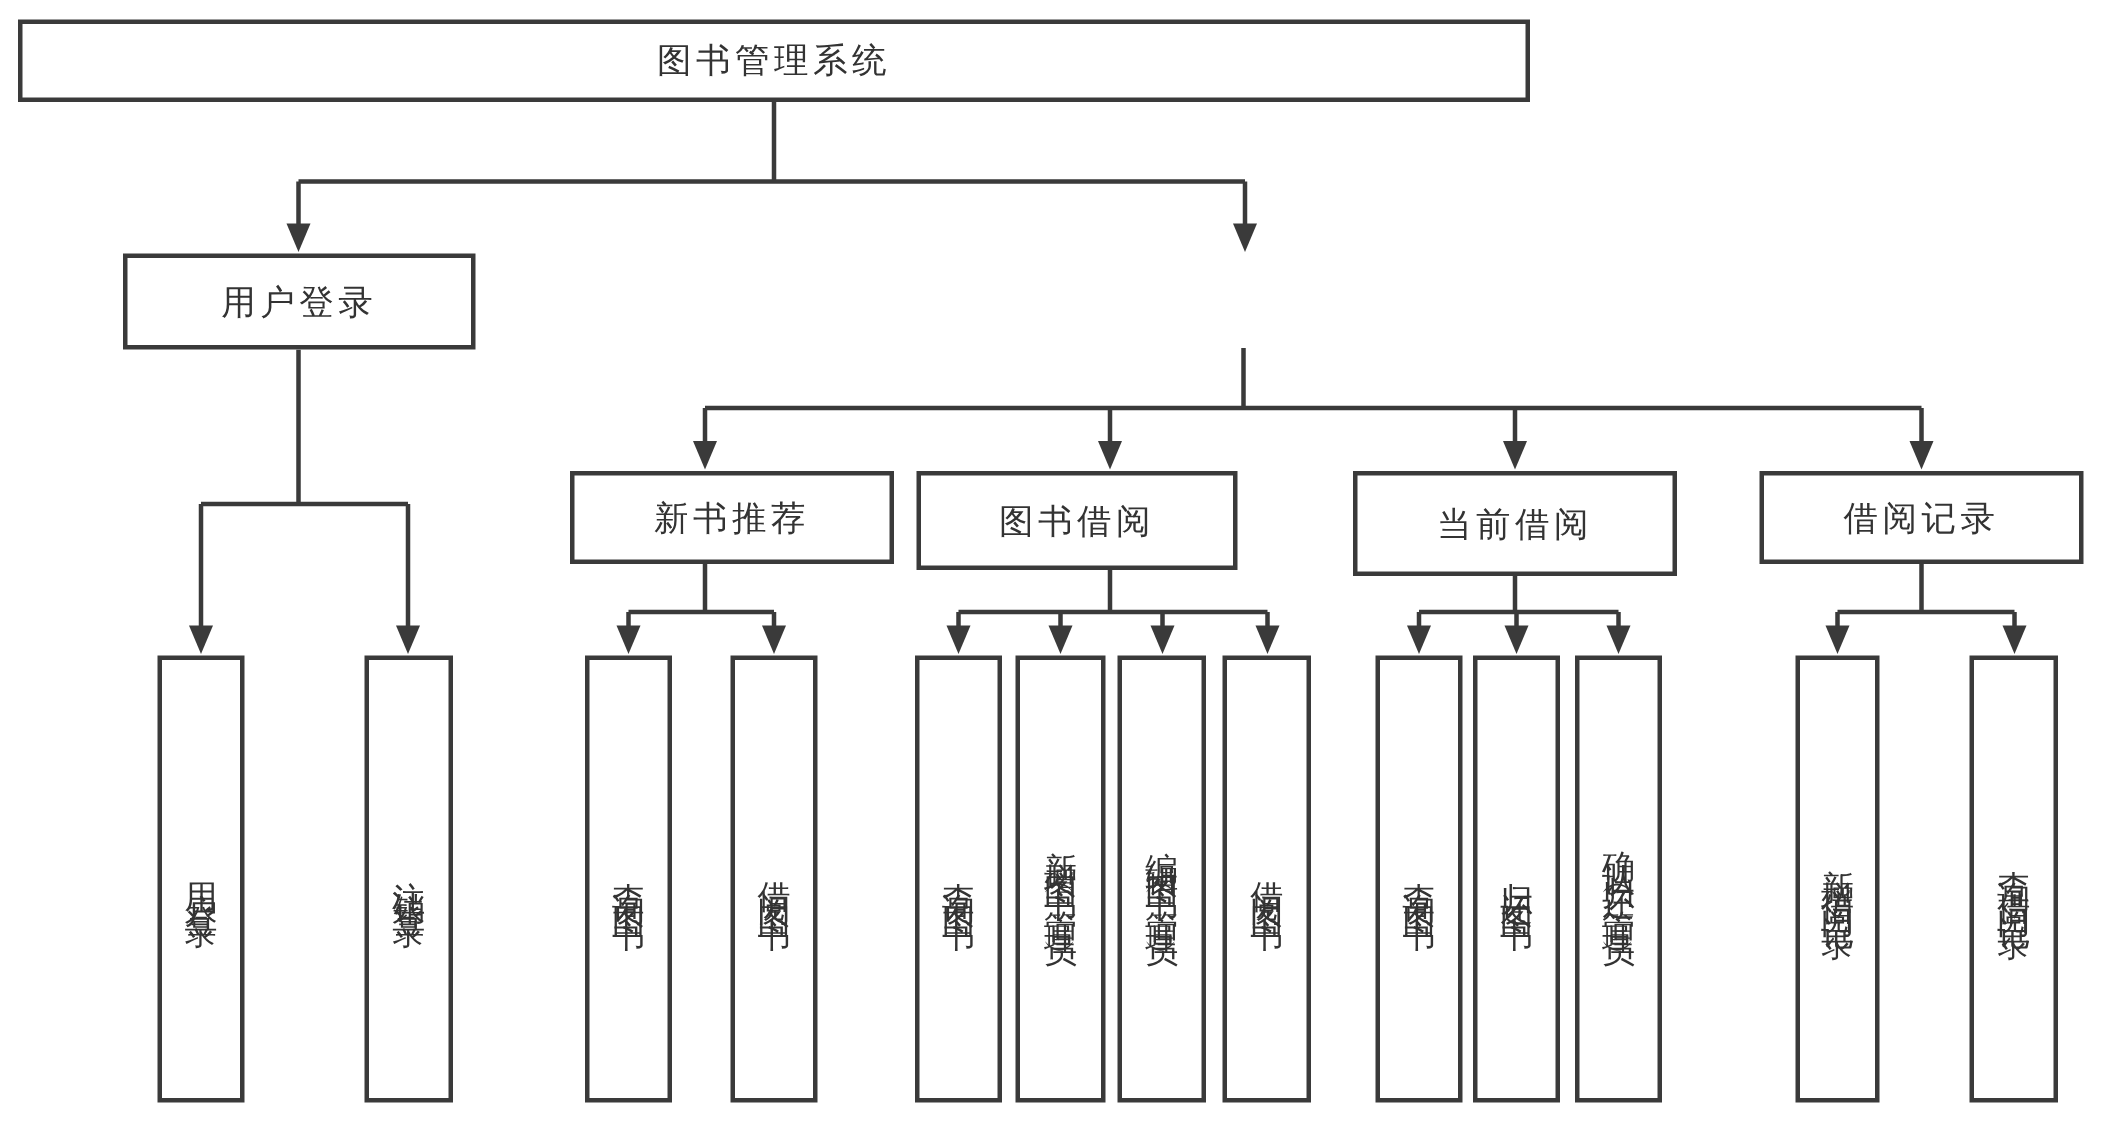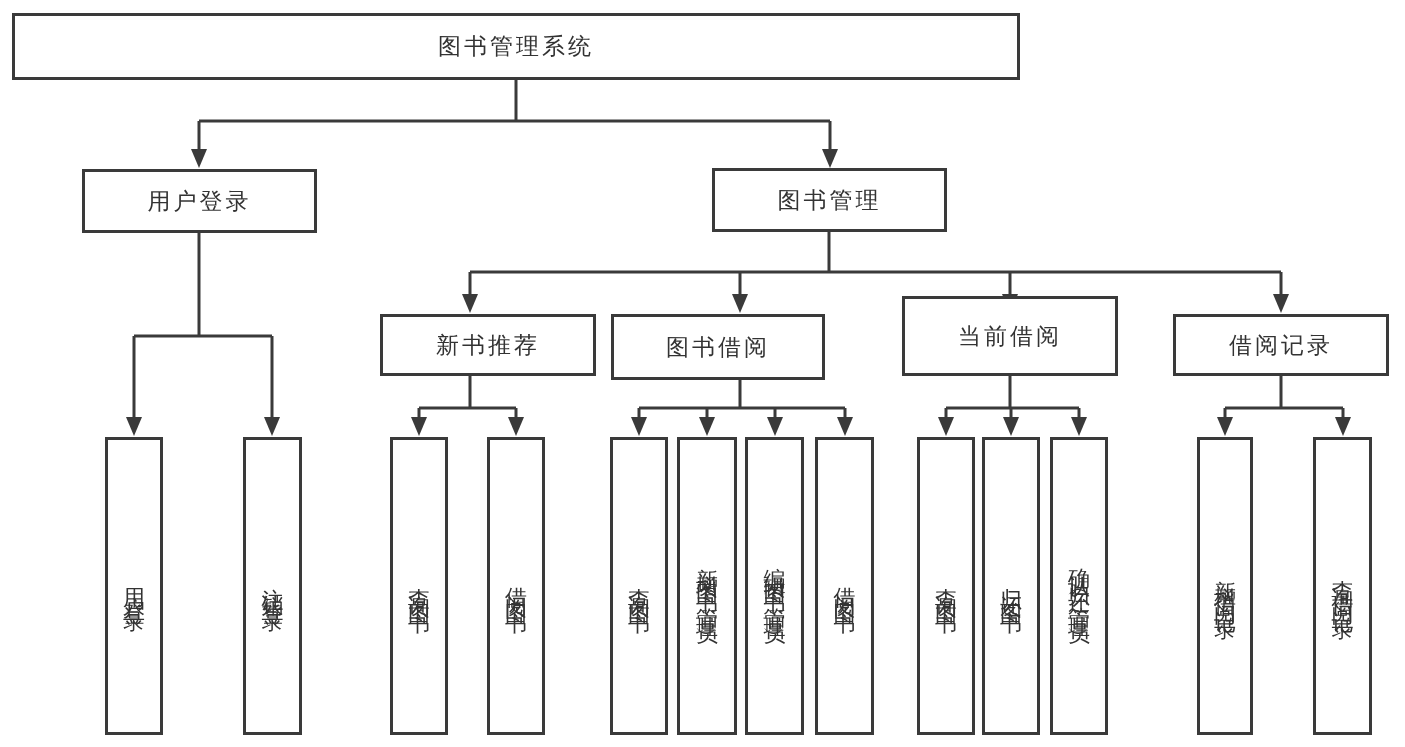--- a/index.html
+++ b/index.html
@@ -90,38 +90,35 @@
       <polygon points="767,417 783,417 775,436"></polygon>
       <polygon points="837,417 853,417 845,436"></polygon>
       <polygon points="938,417 954,417 946,436"></polygon>
       <polygon points="1003,417 1019,417 1011,436"></polygon>
       <polygon points="1071,417 1087,417 1079,436"></polygon>
       <polygon points="1217,417 1233,417 1225,436"></polygon>
       <polygon points="1335,417 1351,417 1343,436"></polygon>
     </g>
   </svg>
 
-  <div class="box" style="left:12px;top:13px;width:1008px;height:67px">
+  <div class="box" style="left:12px;top:13px;width:1008px;height:55px">
     <span class="h-label">图书管理系统</span>
   </div>
 
   <div class="box" style="left:82px;top:169px;width:235px;height:64px">
     <span class="h-label">用户登录</span>
-  </div>
-  <div class="box" style="left:712px;top:168px;width:235px;height:64px">
-    <span class="h-label">图书管理</span>
   </div>
 
   <div class="box" style="left:380px;top:314px;width:216px;height:62px">
     <span class="h-label">新书推荐</span>
   </div>
   <div class="box" style="left:611px;top:314px;width:214px;height:66px">
     <span class="h-label">图书借阅</span>
   </div>
-  <div class="box" style="left:902px;top:296px;width:216px;height:80px">
+  <div class="box" style="left:902px;top:314px;width:216px;height:70px">
     <span class="h-label">当前借阅</span>
   </div>
   <div class="box" style="left:1173px;top:314px;width:216px;height:62px">
     <span class="h-label">借阅记录</span>
   </div>
 
   <div class="box" style="left:105px;top:437px;width:58px;height:298px">
     <span class="v-label">用户登录</span>
   </div>
   <div class="box" style="left:243px;top:437px;width:59px;height:298px">

